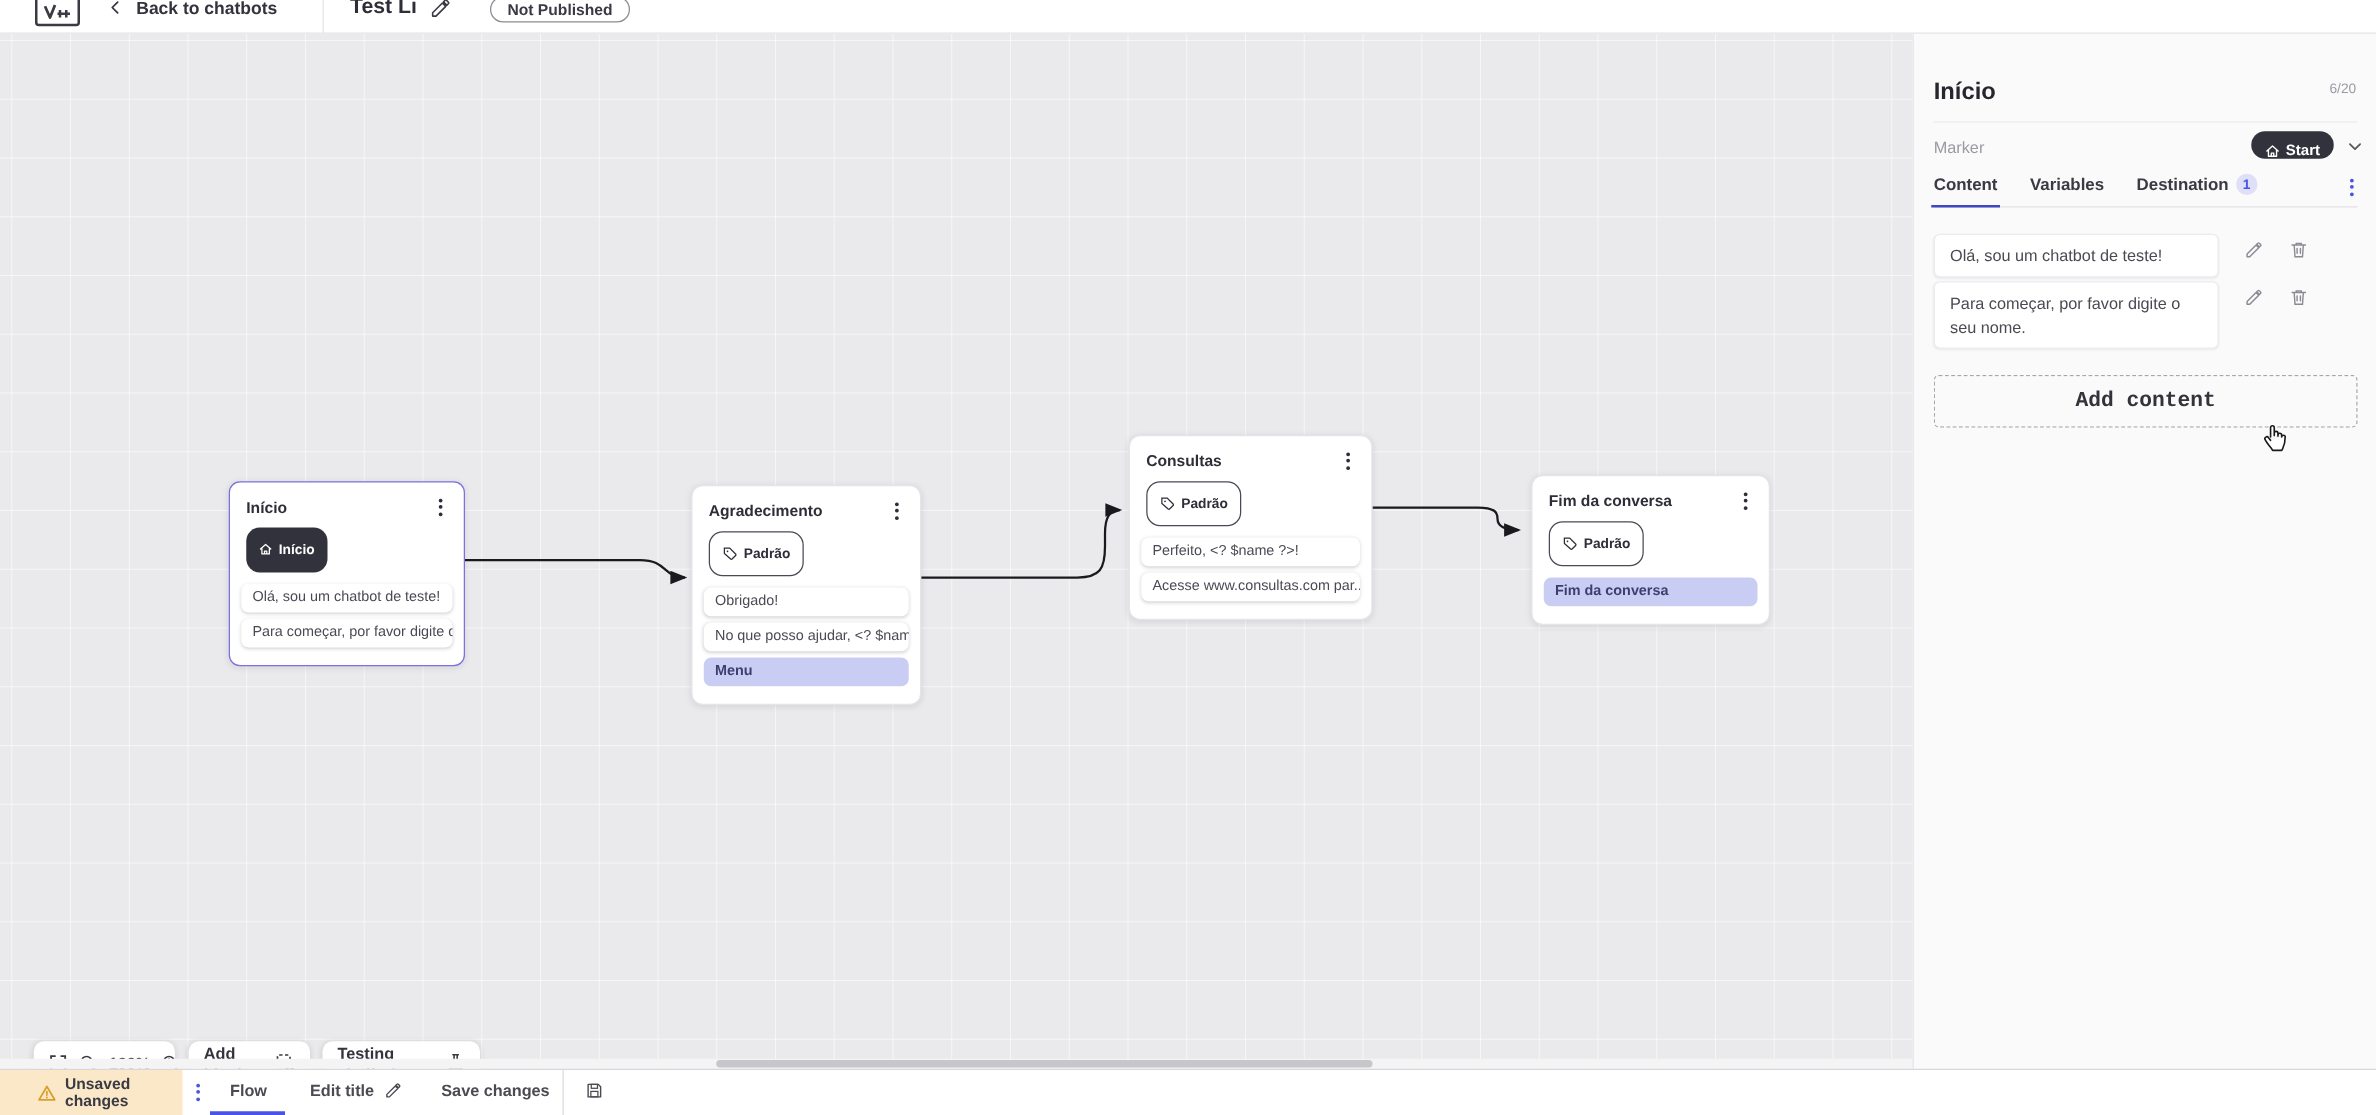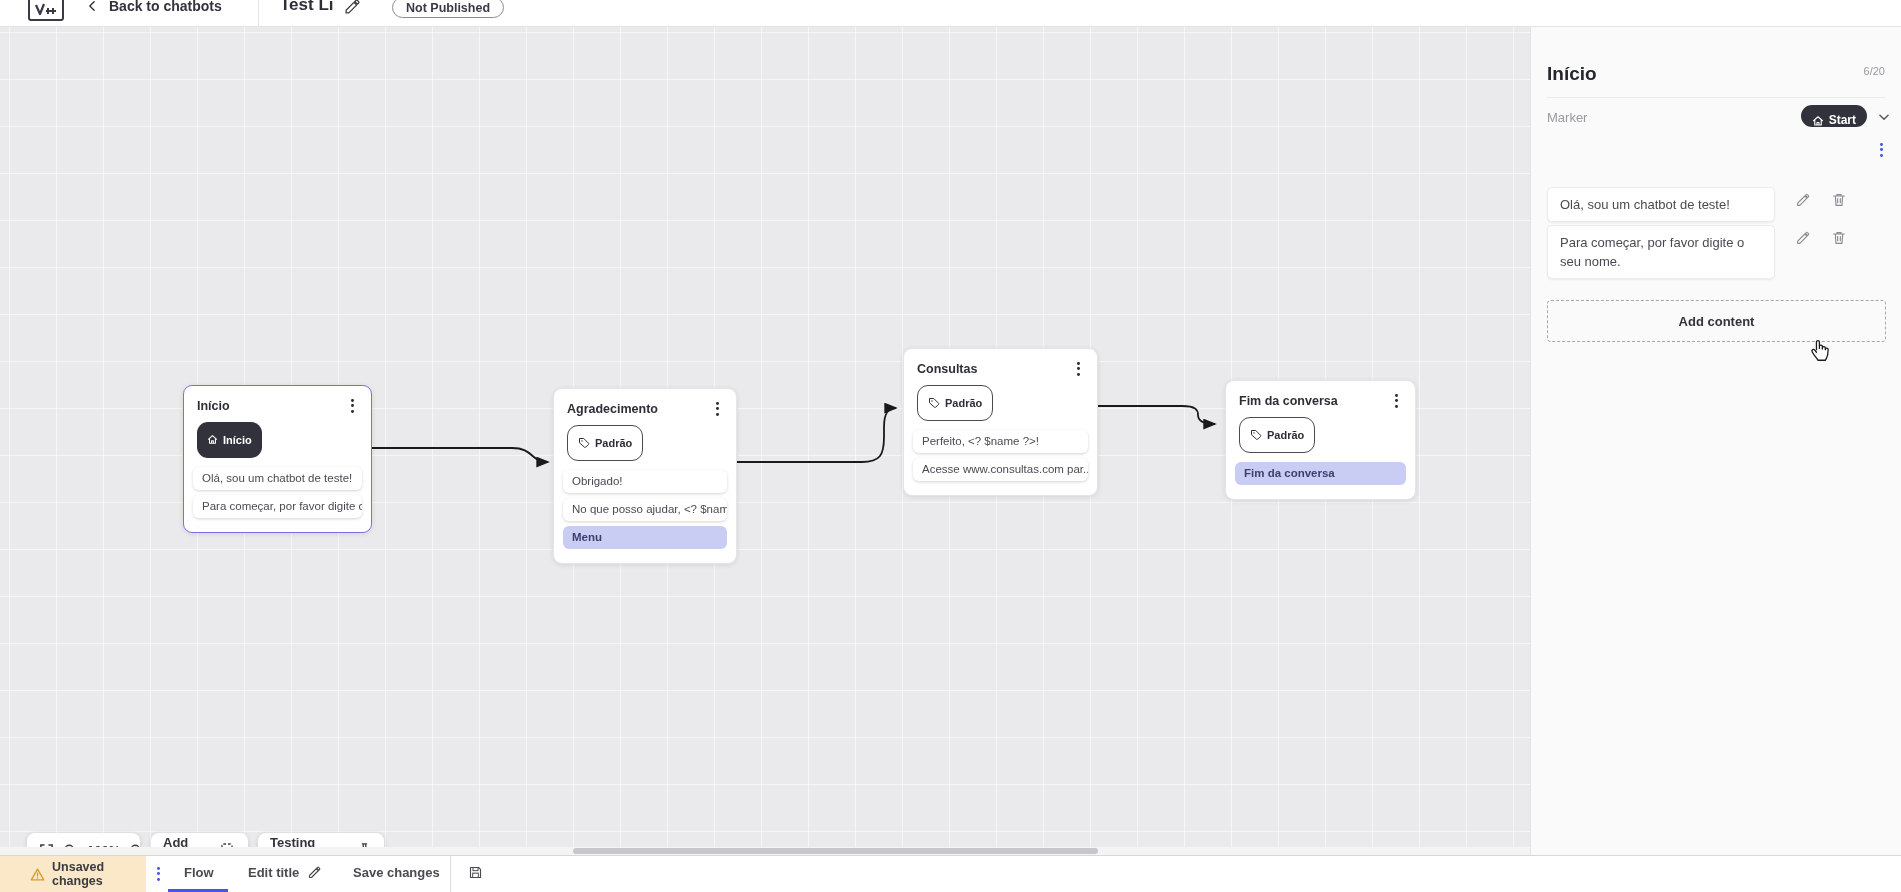--- a/index.html
+++ b/index.html
@@ -68,21 +68,21 @@
   .marker-pill { position:absolute; right:34px; top:78px; height:22px; background:#32323d; color:#fff; border-radius:11px; display:flex; align-items:flex-end; gap:5px; padding:0 11px; font-size:12px; font-weight:700; cursor:pointer; }
   .marker-chevron { position:absolute; right:10px; top:83px; color:#55555e; cursor:pointer; }
   .ptabs { position:absolute; left:16px; top:112px; width:339px; display:flex; gap:26px; border-bottom:1px solid #e2e2e6; padding-bottom:9px; }
   .ptab { font-size:13.5px; font-weight:700; color:#3a3a44; cursor:pointer; position:relative; display:flex; align-items:center; gap:6px; }
   .ptab.active::after { content:""; position:absolute; left:-2px; right:-2px; bottom:-10px; height:2.5px; background:#3e49c0; }
   .ptab-badge { width:17px; height:17px; border-radius:50%; background:#dfe0f7; color:#4954e6; font-size:11px; font-weight:700; display:flex; align-items:center; justify-content:center; }
   .ptabs-kebab { position:absolute; right:14px; top:114px; }
   .content-row { position:absolute; left:16px; display:flex; gap:20px; }
   .content-card { width:228px; background:#fff; border:1px solid #ececf0; border-radius:5px; box-shadow:0 1px 2px rgba(30,30,50,.07); padding:7px 12px; font-size:13px; color:#4a4a52; line-height:19px; }
   .row-icon { color:#8a8a92; cursor:pointer; margin-top:5px; }
-  .add-content { position:absolute; left:16px; top:273px; width:339px; height:42px; border:1.3px dashed #a6a6ae; border-radius:4px; display:flex; align-items:center; justify-content:center; font-size:13px; font-weight:700; color:#33333c; cursor:pointer; }
+  .add-content { position:absolute; left:16px; top:273px; width:339px; height:42px; border:1.3px dashed #a6a6ae; border-radius:4px; display:flex; align-items:center; justify-content:center; font-size:17px; font-weight:700; color:#33333c; cursor:pointer;font-family:Liberation Mono, monospace; }
   .cursor-glyph { position:absolute; left:278px; top:312px; z-index:40; pointer-events:none; }
 
   svg { display:block; }
   .connectors { position:absolute; left:0; top:0; pointer-events:none; }
 </style>
 </head>
 <body>
 
 <div class="canvas">
 
@@ -257,20 +257,32 @@
         <path d="M3 11.5 L12 3.5 L21 11.5 M5.5 10 V20 H18.5 V10 M10 20 v-5 h4 v5" fill="none" stroke="#fff" stroke-width="2.2" stroke-linecap="round" stroke-linejoin="round"></path>
       </svg>
     <span>Start</span>
   </div>
   <span class="marker-chevron">
     <svg width="14" height="14" viewBox="0 0 24 24">
         <path d="M5 9 l7 7 7-7" fill="none" stroke="#55555e" stroke-width="2.4" stroke-linecap="round" stroke-linejoin="round"></path>
       </svg>
   </span>
 
+  <div class="ptabs">
+    <div class="ptab active">
+        <span>Content</span>
+      </div>
+    <div class="ptab">
+        <span>Variables</span>
+      </div>
+    <div class="ptab">
+      <span>Destination</span>
+      <span class="ptab-badge">1</span>
+    </div>
+  </div>
   <span class="ptabs-kebab kebab blue">
       <i></i>
       <i></i>
       <i></i>
     </span>
 
   <div class="content-row" style="top:160px;">
     <div class="content-card">Olá, sou um chatbot de teste!</div>
     <span class="row-icon">
       <svg width="16" height="16" viewBox="0 0 24 24">

